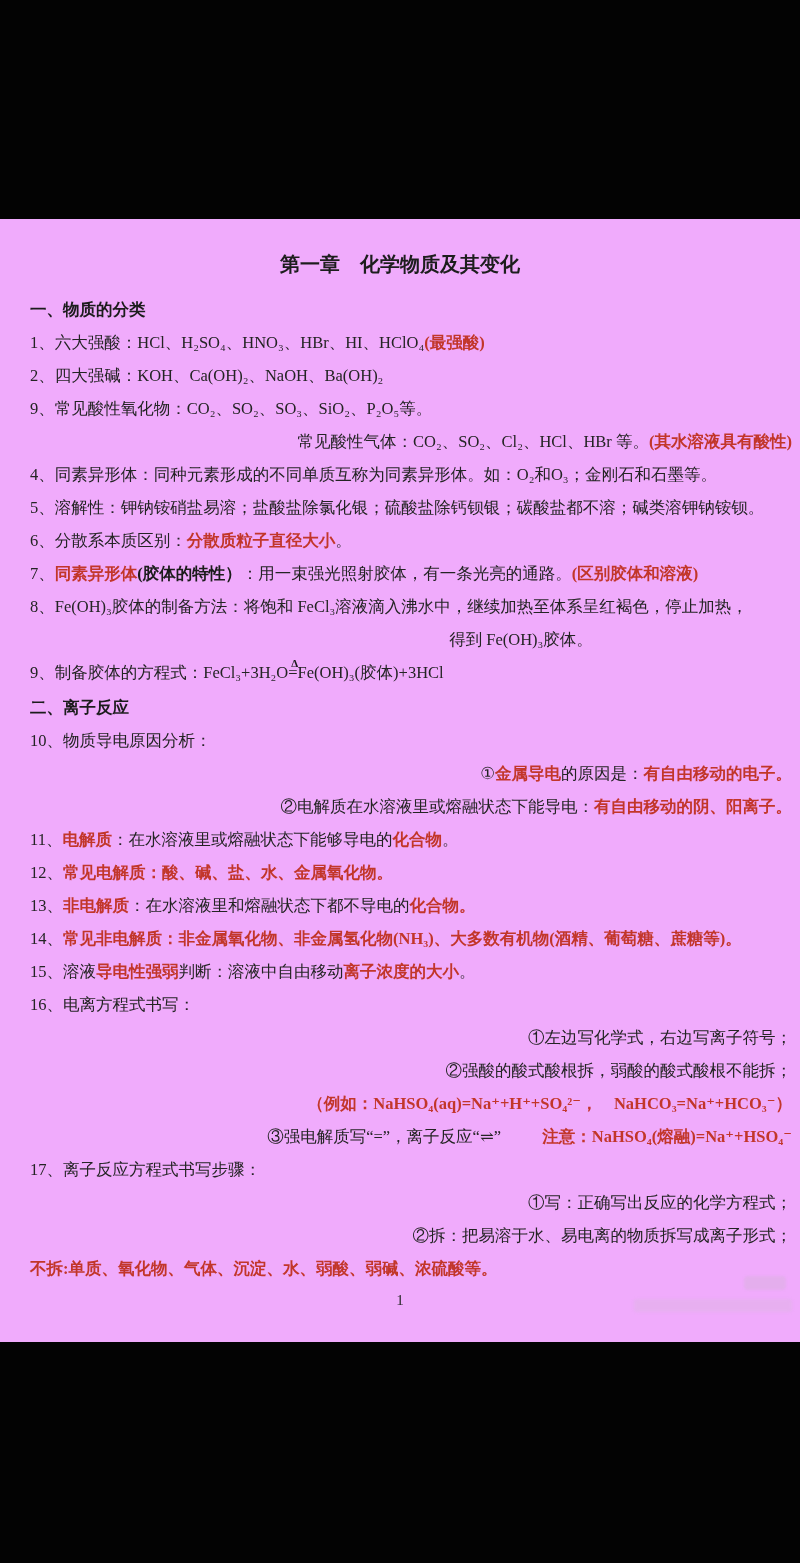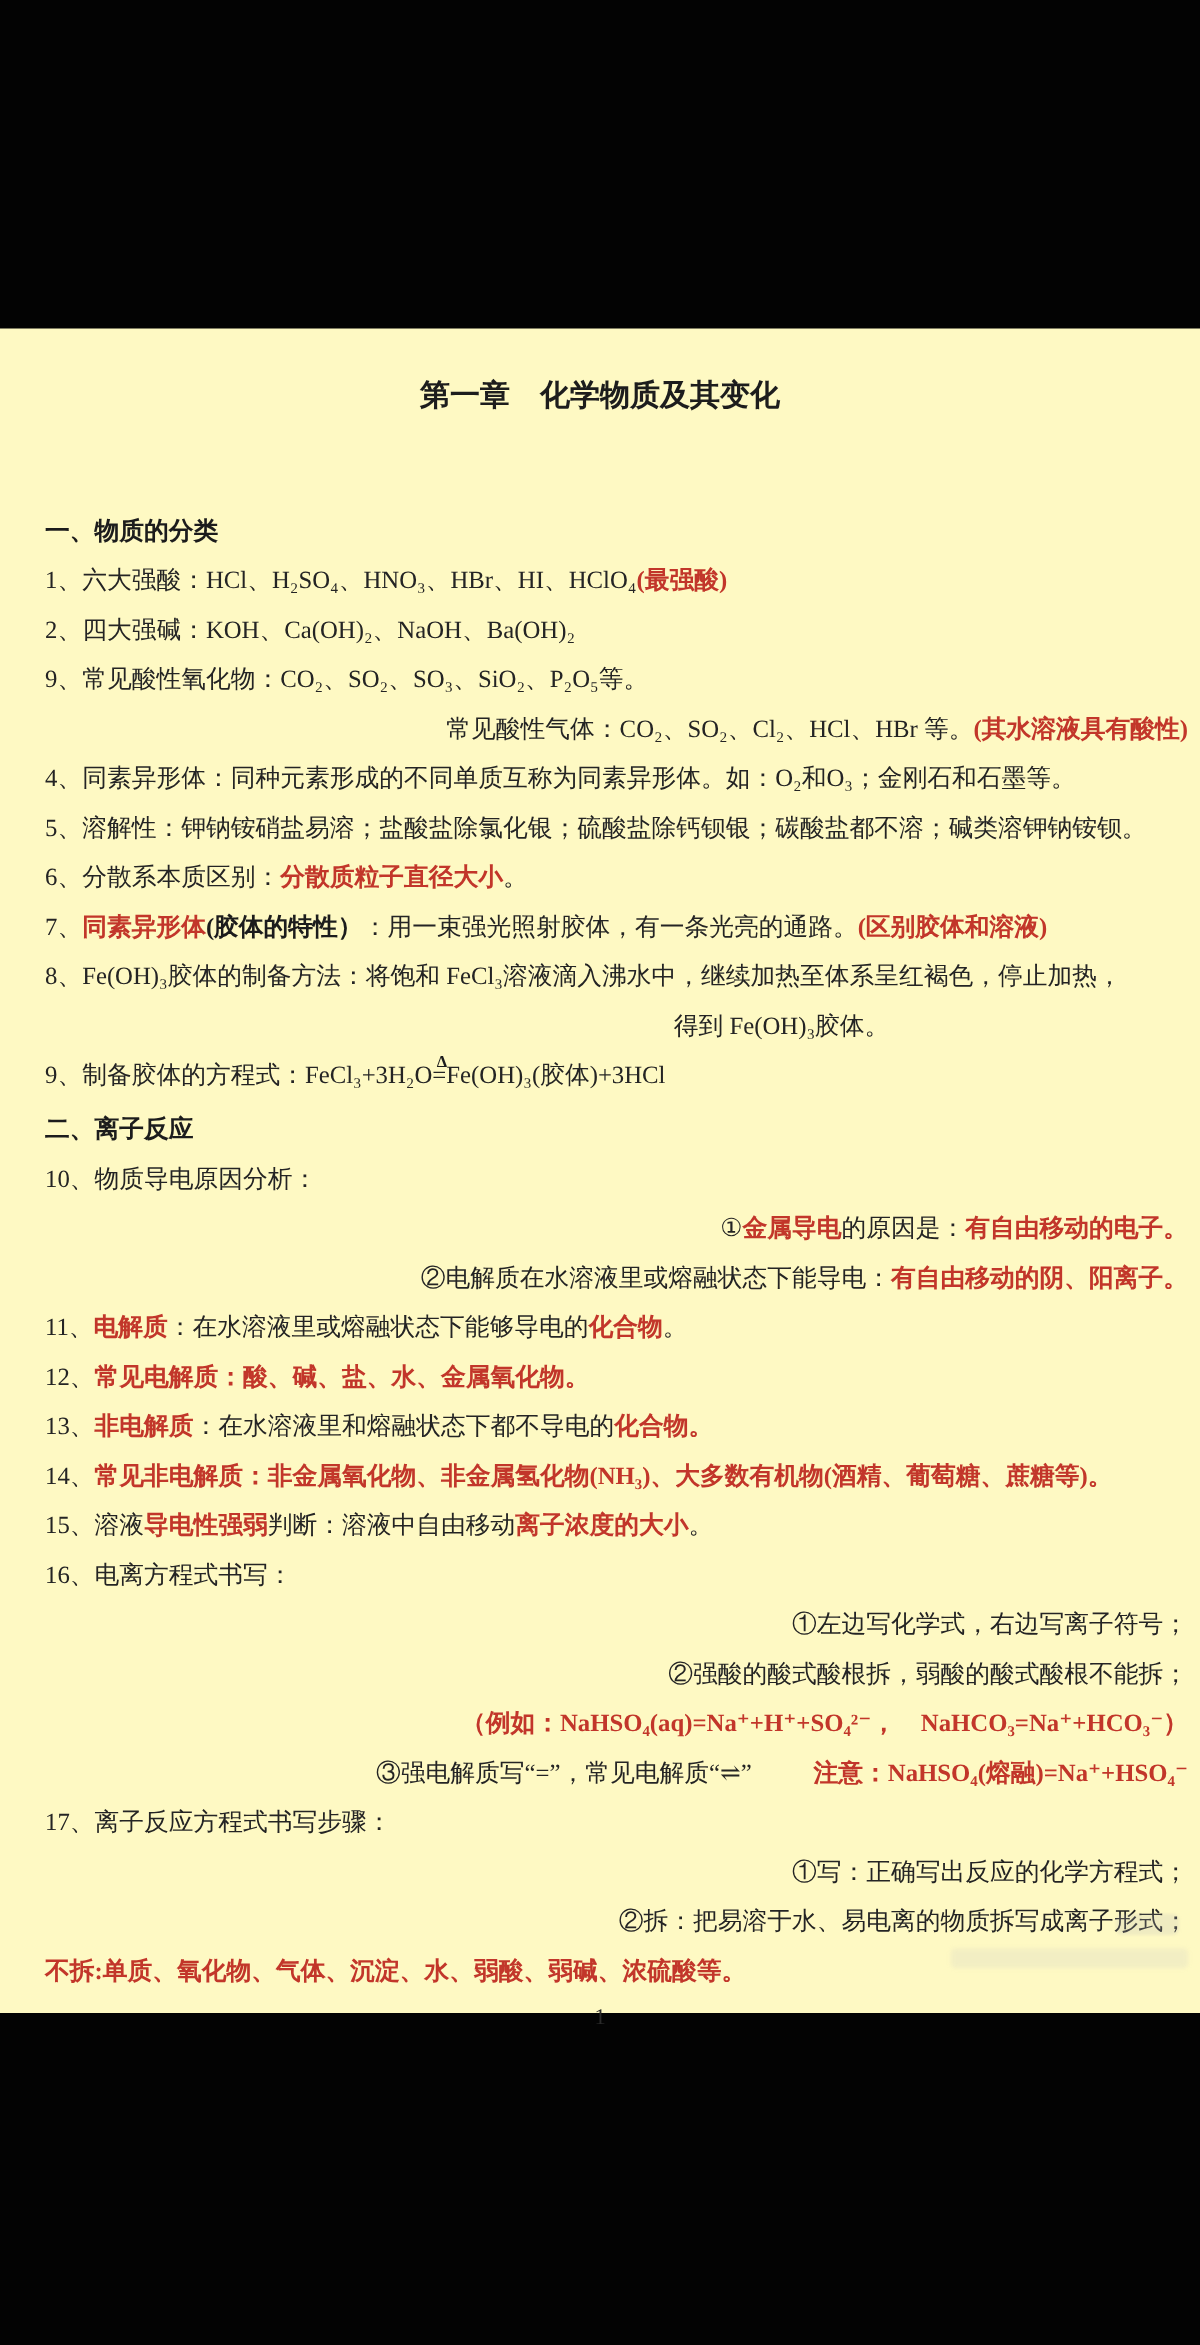--- a/index.html
+++ b/index.html
@@ -10,36 +10,36 @@
     background:#000;
     overflow:hidden;
     font-family:"Liberation Serif","DejaVu Serif",serif;
   }
   .bar{width:100%;background:#030303;}
   .bar.top{height:219px;}
   .bar.bottom{height:221px;}
   .paper{
     position:relative;
     width:100%;height:1123px;
-    background:#fef9c3;
+    background:#f0abfc;
     box-sizing:border-box;
     padding:30px 8px 0 30px;
     color:#222;
   }
   .doc-title{
     margin:0 22px 0 0;
     text-align:center;
     font-size:20px;
     font-weight:700;
     line-height:30px;
     white-space:pre-wrap;
     color:#1d1d1d;
     padding-bottom:14px;
   }
-  .lines{font-size:16.5px;margin-top:44px;}
+  .lines{font-size:16.5px;}
   .line{
     margin:0;
     line-height:33px;
     min-height:33px;
     white-space:pre-wrap;
     color:#242424;
   }
   .indent-0{margin-left:0;}
   .indent-1{margin-left:15px;text-align:right;}
   .indent-2{margin-left:45px;text-align:right;}
@@ -105,21 +105,21 @@
         <p class="line indent-1"><span class="seg k">②电解质在水溶液里或熔融状态下能导电：</span><span class="seg r">有自由移动的阴、阳离子。</span></p>
         <p class="line indent-0"><span class="seg k">11、</span><span class="seg r">电解质</span><span class="seg k">：在水溶液里或熔融状态下能够导电的</span><span class="seg r">化合物</span><span class="seg k">。</span></p>
         <p class="line indent-0"><span class="seg k">12、</span><span class="seg r">常见电解质：酸、碱、盐、水、金属氧化物。</span></p>
         <p class="line indent-0"><span class="seg k">13、</span><span class="seg r">非电解质</span><span class="seg k">：在水溶液里和熔融状态下都不导电的</span><span class="seg r">化合物。</span></p>
         <p class="line indent-0"><span class="seg k">14、</span><span class="seg r">常见非电解质：非金属氧化物、非金属氢化物(NH₃)、大多数有机物(酒精、葡萄糖、蔗糖等)。</span></p>
         <p class="line indent-0"><span class="seg k">15、溶液</span><span class="seg r">导电性强弱</span><span class="seg k">判断：溶液中自由移动</span><span class="seg r">离子浓度的大小</span><span class="seg k">。</span></p>
         <p class="line indent-0"><span class="seg k">16、电离方程式书写：</span></p>
         <p class="line indent-1"><span class="seg k">①左边写化学式，右边写离子符号；</span></p>
         <p class="line indent-1"><span class="seg k">②强酸的酸式酸根拆，弱酸的酸式酸根不能拆；</span></p>
         <p class="line indent-1"><span class="seg r">（例如：NaHSO₄(aq)=Na⁺+H⁺+SO₄²⁻，    NaHCO₃=Na⁺+HCO₃⁻）</span></p>
-        <p class="line indent-1"><span class="seg k">③强电解质写“=”，常见电解质“⇌”          </span><span class="seg r">注意：NaHSO₄(熔融)=Na⁺+HSO₄⁻</span></p>
+        <p class="line indent-1"><span class="seg k">③强电解质写“=”，离子反应“⇌”          </span><span class="seg r">注意：NaHSO₄(熔融)=Na⁺+HSO₄⁻</span></p>
         <p class="line indent-0"><span class="seg k">17、离子反应方程式书写步骤：</span></p>
         <p class="line indent-1"><span class="seg k">①写：正确写出反应的化学方程式；</span></p>
         <p class="line indent-1"><span class="seg k">②拆：把易溶于水、易电离的物质拆写成离子形式；</span></p>
         <p class="line indent-0"><span class="seg r">不拆:单质、氧化物、气体、沉淀、水、弱酸、弱碱、浓硫酸等。</span></p>
       </div>
 
     <div class="page-number">1</div>
 
     <div class="watermark-badge"></div>
     <div class="watermark-text"></div>

